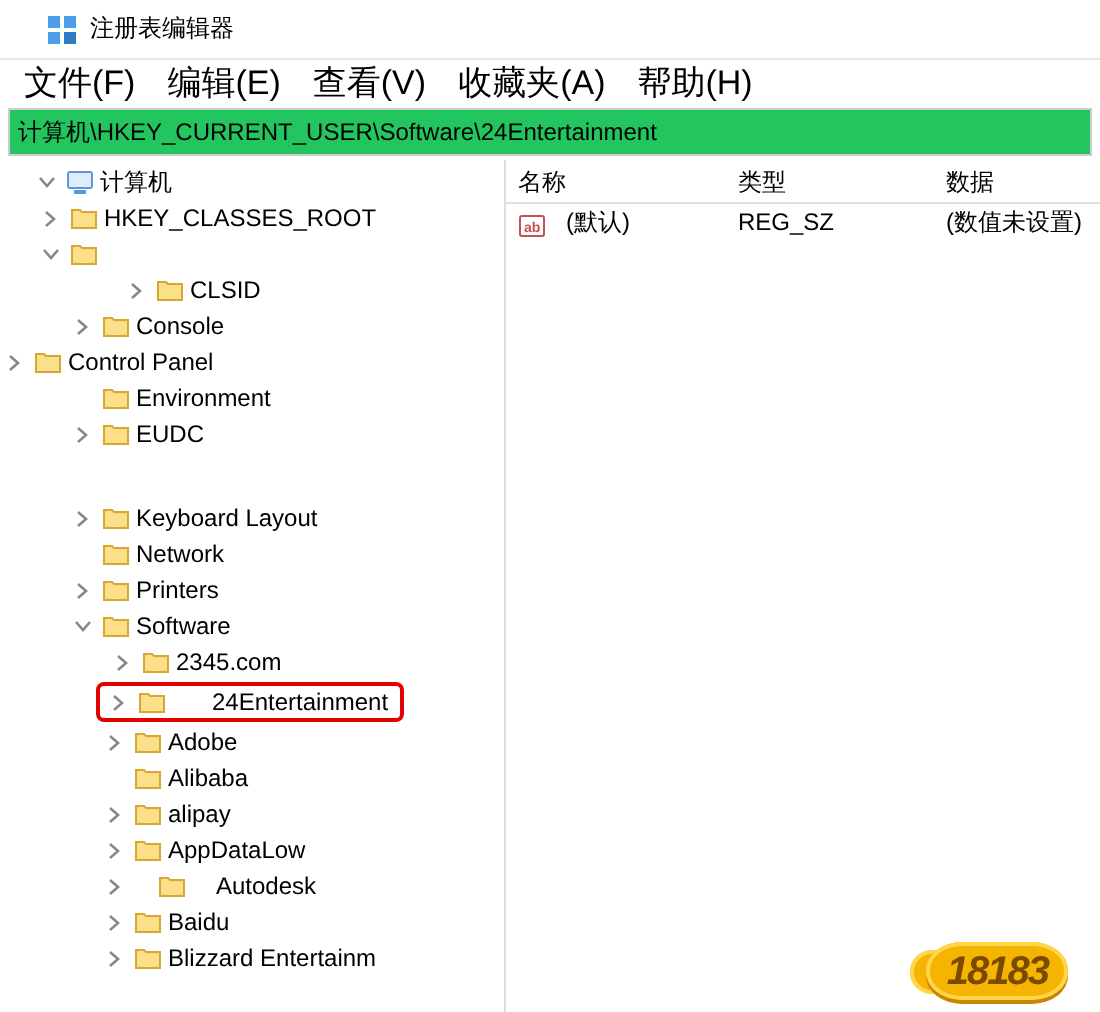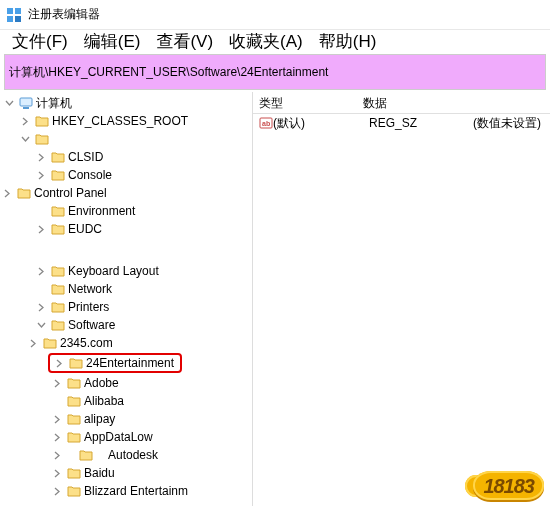--- a/index.html
+++ b/index.html
@@ -1,26 +1,26 @@
 <!DOCTYPE html>
 <html><head>
 <meta charset="utf-8">
 <style>
   * { box-sizing: border-box; margin: 0; padding: 0; }
   body { font-family: "Microsoft YaHei", Tahoma, sans-serif; font-size: 12px; background: #fff; width: 550px; height: 506px; overflow: hidden; position: relative; }
   
-  .titlebar { height: 30px; background: #fff; display: flex; align-items: center; padding: 0 6px; border-bottom: 1px solid #e8e8e8; }
+  .titlebar { height: 30px; background: #fff; display: flex; align-items: center; padding: 0 23px; border-bottom: 1px solid #e8e8e8; }
   .title-icon { width: 16px; height: 16px; margin-right: 6px; }
   .title-icon svg { width: 16px; height: 16px; }
   .title-text { font-size: 12px; color: #000; }
   
   .menubar { height: 22px; display: flex; align-items: center; padding: 0 4px; font-size: 17px; }
   .menu-item { padding: 2px 8px; cursor: default; }
   
-  .address-bar { height: 36px; border: 1px solid #ccc; margin: 2px 4px; display: flex; align-items: center; padding: 0 4px; font-size: 12px; background: #f0abfc; }
+  .address-bar { height: 24px; border: 1px solid #ccc; margin: 2px 4px; display: flex; align-items: center; padding: 0 4px; font-size: 12px; background: #22c55e; }
   
   .content { display: flex; height: calc(506px - 30px - 22px - 26px); }
   
   .tree-panel { width: 253px; border-right: 1px solid #ddd; overflow-y: auto; overflow-x: hidden; padding: 2px 0; }
   .tree-item { display: flex; align-items: center; height: 18px; padding-right: 4px; white-space: nowrap; cursor: default; }
   .expander { width: 14px; height: 14px; display: inline-flex; align-items: center; justify-content: center; flex-shrink: 0; }
   .expander svg { width: 9px; height: 9px; }
   .folder-icon { width: 16px; height: 16px; margin: 0 2px; display: inline-flex; align-items: center; justify-content: center; flex-shrink: 0; }
   .folder-icon svg { width: 14px; height: 12px; }
   .computer-icon svg { width: 14px; height: 14px; }
@@ -29,25 +29,25 @@
   .highlight-box { border: 2px solid #e20000; border-radius: 4px; padding: 0 2px; display: inline-flex; align-items: center; }
   
   .list-panel { flex: 1; overflow: auto; }
   .list-header { display: flex; height: 22px; border-bottom: 1px solid #e0e0e0; background: #fff; }
   .list-col-h { padding: 3px 6px; font-size: 12px; border-right: 1px solid transparent; cursor: default; }
   .col-name { width: 110px; }
   .col-type { width: 104px; }
   .col-data { flex: 1; }
   
   .list-row { display: flex; height: 18px; align-items: center; }
-  .list-cell { padding: 0 6px; font-size: 12px; display: flex; align-items: center; gap: 0; }
+  .list-cell { padding: 0 6px; font-size: 12px; display: flex; align-items: flex-end; gap: 10px; }
   .value-icon { width: 14px; height: 14px; display: inline-flex; }
   .value-icon svg { width: 14px; height: 14px; }
   
-  .watermark { position: absolute; right: 6px; bottom: 6px; background: #f5b400; color: #7a4a00; font-weight: 900; font-size: 20px; padding: 4px 10px 2px; border-radius: 18px / 14px; box-shadow: 0 2px 0 #c98500, inset 0 0 0 2px #ffd54a; font-style: italic; letter-spacing: -1px; }
+  .watermark { position: absolute; right: 16px; bottom: 6px; background: #f5b400; color: #7a4a00; font-weight: 900; font-size: 20px; padding: 4px 10px 2px; border-radius: 18px / 14px; box-shadow: 0 2px 0 #c98500, inset 0 0 0 2px #ffd54a; font-style: italic; letter-spacing: -1px; }
   .watermark::before { content:""; position:absolute; left:-8px; top:4px; width:22px; height:22px; background:#f5b400; border-radius:50%; box-shadow: inset 0 0 0 2px #ffd54a; z-index:-1; }
 </style>
 </head>
 <body>
 
 <div class="titlebar">
   <span class="title-icon">
     <svg viewBox="0 0 16 16">
         <rect x="1" y="1" width="6" height="6" fill="#4aa0e8"></rect>
         <rect x="9" y="1" width="6" height="6" fill="#4aa0e8"></rect>
@@ -67,21 +67,21 @@
 </div>
 
 <div class="address-bar">
   <span>计算机\HKEY_CURRENT_USER\Software\24Entertainment</span>
 </div>
 
 <div class="content">
 
   <div class="tree-panel">
 
-    <div class="tree-item" style="padding-left:2px;text-align:center;">
+    <div class="tree-item" style="padding-left:16px;text-align:center;">
       <span class="expander">
           <svg viewBox="0 0 9 9">
             <path d="M1 2 L4.5 6 L8 2" fill="none" stroke="#888" stroke-width="1.3"></path>
           </svg>
         </span>
       <span class="folder-icon computer-icon">
           <svg viewBox="0 0 14 14">
             <rect x="1" y="2" width="12" height="8" rx="1" fill="#dbeeff" stroke="#5a9bd5"></rect>
             <rect x="4" y="11" width="6" height="2" fill="#5a9bd5"></rect>
           </svg>
@@ -109,128 +109,128 @@
             <path d="M1 2 L4.5 6 L8 2" fill="none" stroke="#888" stroke-width="1.3"></path>
           </svg>
         </span>
       <span class="folder-icon">
           <svg viewBox="0 0 14 12">
             <path d="M1 2 h4 l1 1 h7 v8 h-12 z" fill="#fce089" stroke="#d6a733"></path>
           </svg>
         </span>
     </div>
 
+    <div class="tree-item" style="padding-left:34px;margin-left:27px;">
+      <span class="expander">
+          <svg viewBox="0 0 9 9">
+            <path d="M2 1 L6 4.5 L2 8" fill="none" stroke="#888" stroke-width="1.3"></path>
+          </svg>
+        </span>
+      <span class="folder-icon">
+          <svg viewBox="0 0 14 12">
+            <path d="M1 2 h4 l1 1 h7 v8 h-12 z" fill="#fce089" stroke="#d6a733"></path>
+          </svg>
+        </span>
+      <span class="tree-label">CLSID</span>
+    </div>
     <div class="tree-item" style="padding-left:34px;">
       <span class="expander">
           <svg viewBox="0 0 9 9">
             <path d="M2 1 L6 4.5 L2 8" fill="none" stroke="#888" stroke-width="1.3"></path>
           </svg>
         </span>
       <span class="folder-icon">
           <svg viewBox="0 0 14 12">
             <path d="M1 2 h4 l1 1 h7 v8 h-12 z" fill="#fce089" stroke="#d6a733"></path>
           </svg>
         </span>
-      <span class="tree-label">CLSID</span>
+      <span class="tree-label">Console</span>
+    </div>
+    <div class="tree-item" style="">
+      <span class="expander">
+          <svg viewBox="0 0 9 9">
+            <path d="M2 1 L6 4.5 L2 8" fill="none" stroke="#888" stroke-width="1.3"></path>
+          </svg>
+        </span>
+      <span class="folder-icon">
+          <svg viewBox="0 0 14 12">
+            <path d="M1 2 h4 l1 1 h7 v8 h-12 z" fill="#fce089" stroke="#d6a733"></path>
+          </svg>
+        </span>
+      <span class="tree-label">Control Panel</span>
+    </div>
+    <div class="tree-item" style="padding-left:48px;">
+      <span class="folder-icon">
+          <svg viewBox="0 0 14 12">
+            <path d="M1 2 h4 l1 1 h7 v8 h-12 z" fill="#fce089" stroke="#d6a733"></path>
+          </svg>
+        </span>
+      <span class="tree-label">Environment</span>
     </div>
     <div class="tree-item" style="padding-left:34px;">
       <span class="expander">
           <svg viewBox="0 0 9 9">
             <path d="M2 1 L6 4.5 L2 8" fill="none" stroke="#888" stroke-width="1.3"></path>
           </svg>
         </span>
       <span class="folder-icon">
           <svg viewBox="0 0 14 12">
             <path d="M1 2 h4 l1 1 h7 v8 h-12 z" fill="#fce089" stroke="#d6a733"></path>
           </svg>
         </span>
-      <span class="tree-label">Console</span>
-    </div>
-    <div class="tree-item" style="">
-      <span class="expander">
-          <svg viewBox="0 0 9 9">
-            <path d="M2 1 L6 4.5 L2 8" fill="none" stroke="#888" stroke-width="1.3"></path>
-          </svg>
-        </span>
-      <span class="folder-icon">
-          <svg viewBox="0 0 14 12">
-            <path d="M1 2 h4 l1 1 h7 v8 h-12 z" fill="#fce089" stroke="#d6a733"></path>
-          </svg>
-        </span>
-      <span class="tree-label">Control Panel</span>
+      <span class="tree-label">EUDC</span>
+    </div>
+    <div class="tree-item" style="padding-left:34px;margin-top:24px;">
+      <span class="expander">
+          <svg viewBox="0 0 9 9">
+            <path d="M2 1 L6 4.5 L2 8" fill="none" stroke="#888" stroke-width="1.3"></path>
+          </svg>
+        </span>
+      <span class="folder-icon">
+          <svg viewBox="0 0 14 12">
+            <path d="M1 2 h4 l1 1 h7 v8 h-12 z" fill="#fce089" stroke="#d6a733"></path>
+          </svg>
+        </span>
+      <span class="tree-label">Keyboard Layout</span>
     </div>
     <div class="tree-item" style="padding-left:48px;">
       <span class="folder-icon">
           <svg viewBox="0 0 14 12">
             <path d="M1 2 h4 l1 1 h7 v8 h-12 z" fill="#fce089" stroke="#d6a733"></path>
           </svg>
         </span>
-      <span class="tree-label">Environment</span>
+      <span class="tree-label">Network</span>
     </div>
     <div class="tree-item" style="padding-left:34px;">
       <span class="expander">
           <svg viewBox="0 0 9 9">
             <path d="M2 1 L6 4.5 L2 8" fill="none" stroke="#888" stroke-width="1.3"></path>
           </svg>
         </span>
       <span class="folder-icon">
           <svg viewBox="0 0 14 12">
             <path d="M1 2 h4 l1 1 h7 v8 h-12 z" fill="#fce089" stroke="#d6a733"></path>
           </svg>
         </span>
-      <span class="tree-label">EUDC</span>
-    </div>
-    <div class="tree-item" style="padding-left:34px;margin-top:24px;">
-      <span class="expander">
-          <svg viewBox="0 0 9 9">
-            <path d="M2 1 L6 4.5 L2 8" fill="none" stroke="#888" stroke-width="1.3"></path>
-          </svg>
-        </span>
-      <span class="folder-icon">
-          <svg viewBox="0 0 14 12">
-            <path d="M1 2 h4 l1 1 h7 v8 h-12 z" fill="#fce089" stroke="#d6a733"></path>
-          </svg>
-        </span>
-      <span class="tree-label">Keyboard Layout</span>
-    </div>
-    <div class="tree-item" style="padding-left:48px;">
-      <span class="folder-icon">
-          <svg viewBox="0 0 14 12">
-            <path d="M1 2 h4 l1 1 h7 v8 h-12 z" fill="#fce089" stroke="#d6a733"></path>
-          </svg>
-        </span>
-      <span class="tree-label">Network</span>
+      <span class="tree-label">Printers</span>
     </div>
     <div class="tree-item" style="padding-left:34px;">
       <span class="expander">
           <svg viewBox="0 0 9 9">
-            <path d="M2 1 L6 4.5 L2 8" fill="none" stroke="#888" stroke-width="1.3"></path>
-          </svg>
-        </span>
-      <span class="folder-icon">
-          <svg viewBox="0 0 14 12">
-            <path d="M1 2 h4 l1 1 h7 v8 h-12 z" fill="#fce089" stroke="#d6a733"></path>
-          </svg>
-        </span>
-      <span class="tree-label">Printers</span>
-    </div>
-    <div class="tree-item" style="padding-left:34px;">
-      <span class="expander">
-          <svg viewBox="0 0 9 9">
             <path d="M1 2 L4.5 6 L8 2" fill="none" stroke="#888" stroke-width="1.3"></path>
           </svg>
         </span>
       <span class="folder-icon">
           <svg viewBox="0 0 14 12">
             <path d="M1 2 h4 l1 1 h7 v8 h-12 z" fill="#fce089" stroke="#d6a733"></path>
           </svg>
         </span>
       <span class="tree-label">Software</span>
     </div>
-    <div class="tree-item" style="padding-left:26px;">
+    <div class="tree-item" style="padding-left:54px;">
       <span class="expander">
           <svg viewBox="0 0 9 9">
             <path d="M2 1 L6 4.5 L2 8" fill="none" stroke="#888" stroke-width="1.3"></path>
           </svg>
         </span>
       <span class="folder-icon">
           <svg viewBox="0 0 14 12">
             <path d="M1 2 h4 l1 1 h7 v8 h-12 z" fill="#fce089" stroke="#d6a733"></path>
           </svg>
         </span>
@@ -242,21 +242,21 @@
         <span class="expander">
             <svg viewBox="0 0 9 9">
               <path d="M2 1 L6 4.5 L2 8" fill="none" stroke="#888" stroke-width="1.3"></path>
             </svg>
           </span>
         <span class="folder-icon">
             <svg viewBox="0 0 14 12">
               <path d="M1 2 h4 l1 1 h7 v8 h-12 z" fill="#fce089" stroke="#d6a733"></path>
             </svg>
           </span>
-        <span class="tree-label" style="padding-right:4px;">24Entertainment</span>
+        <span class="tree-label" style="padding-right:4px;margin-left:20px;">24Entertainment</span>
       </span>
     </div>
 
     <div class="tree-item" style="padding-left:50px;">
       <span class="expander">
           <svg viewBox="0 0 9 9">
             <path d="M2 1 L6 4.5 L2 8" fill="none" stroke="#888" stroke-width="1.3"></path>
           </svg>
         </span>
       <span class="folder-icon">
@@ -336,20 +336,21 @@
           <svg viewBox="0 0 14 12">
             <path d="M1 2 h4 l1 1 h7 v8 h-12 z" fill="#fce089" stroke="#d6a733"></path>
           </svg>
         </span>
       <span class="tree-label">Blizzard Entertainm</span>
     </div>
   </div>
 
   <div class="list-panel">
     <div class="list-header">
+      <div class="list-col-h col-name">名称</div>
       <div class="list-col-h col-type">类型</div>
       <div class="list-col-h col-data">数据</div>
     </div>
     <div class="list-row">
       <div class="list-cell col-name">
         <span class="value-icon">
             <svg viewBox="0 0 14 14">
               <rect x="1" y="2" width="12" height="10" rx="1" fill="#fff" stroke="#c94e4e"></rect>
               <text x="3" y="10" font-size="7" fill="#c94e4e" font-weight="bold">ab</text>
             </svg>

